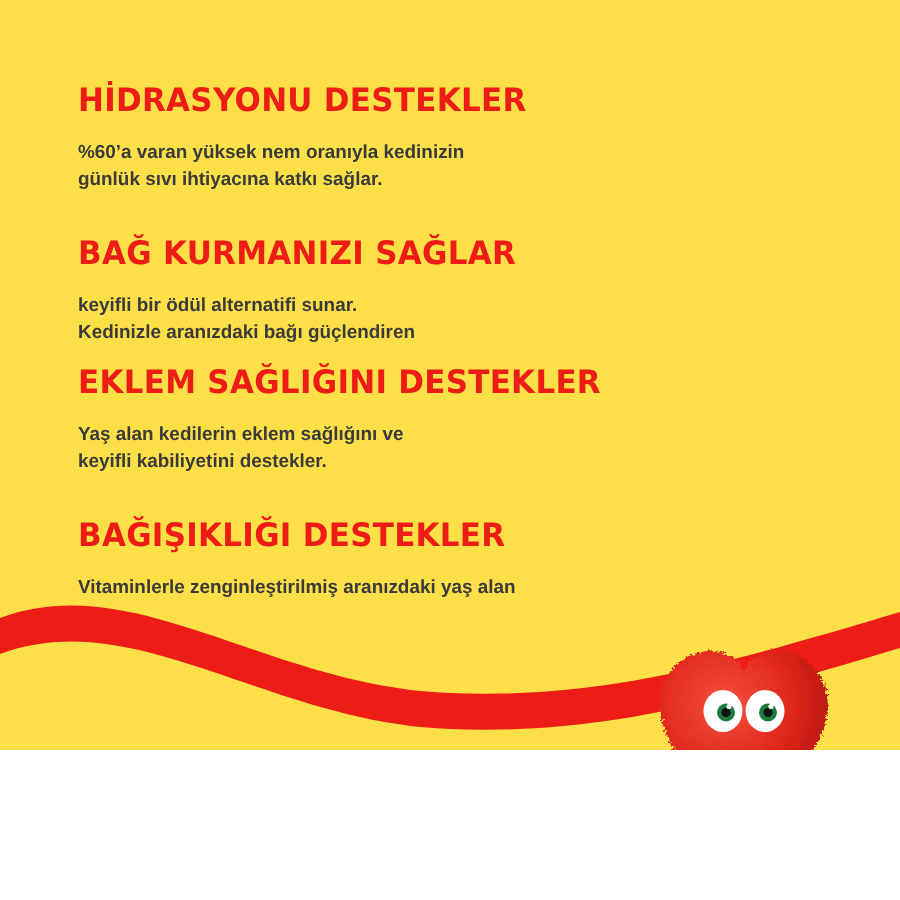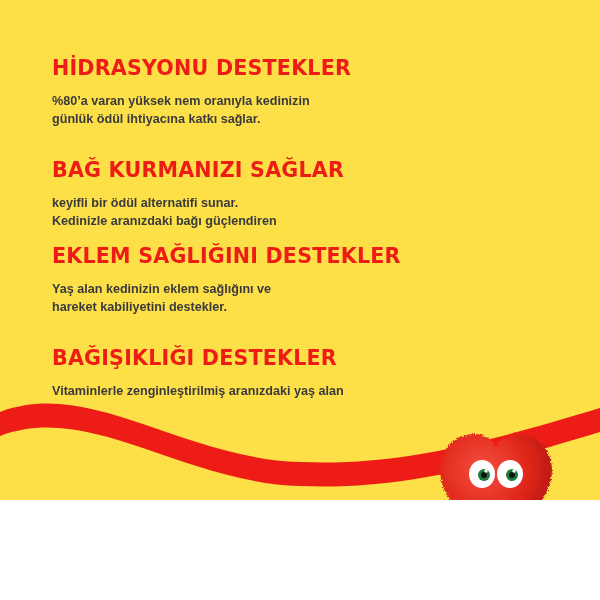--- a/index.html
+++ b/index.html
@@ -85,38 +85,38 @@
 </head>
 <body>
 
 <div id="page">
 
   <div class="content">
 
     <div class="feature f1">
       <h2 class="feature-title">HİDRASYONU DESTEKLER</h2>
       <p class="feature-desc">
-        <span class="line">%80’a varan yüksek nem oranıyla kedinizin</span>
-        <span class="line">günlük ödül ihtiyacına katkı sağlar.</span>
+        <span class="line">%60’a varan yüksek nem oranıyla kedinizin</span>
+        <span class="line">günlük sıvı ihtiyacına katkı sağlar.</span>
       </p>
     </div>
 
     <div class="feature f2">
       <h2 class="feature-title">BAĞ KURMANIZI SAĞLAR</h2>
       <p class="feature-desc">
         <span class="line">keyifli bir ödül alternatifi sunar.</span>
         <span class="line">Kedinizle aranızdaki bağı güçlendiren</span>
       </p>
     </div>
 
     <div class="feature f3">
       <h2 class="feature-title">EKLEM SAĞLIĞINI DESTEKLER</h2>
       <p class="feature-desc">
-        <span class="line">Yaş alan kedinizin eklem sağlığını ve</span>
-        <span class="line">hareket kabiliyetini destekler.</span>
+        <span class="line">Yaş alan kedilerin eklem sağlığını ve</span>
+        <span class="line">keyifli kabiliyetini destekler.</span>
       </p>
     </div>
 
     <div class="feature f4">
       <h2 class="feature-title">BAĞIŞIKLIĞI DESTEKLER</h2>
       <p class="feature-desc">
         <span class="line">Vitaminlerle zenginleştirilmiş aranızdaki yaş alan</span>
       </p>
     </div>
 

